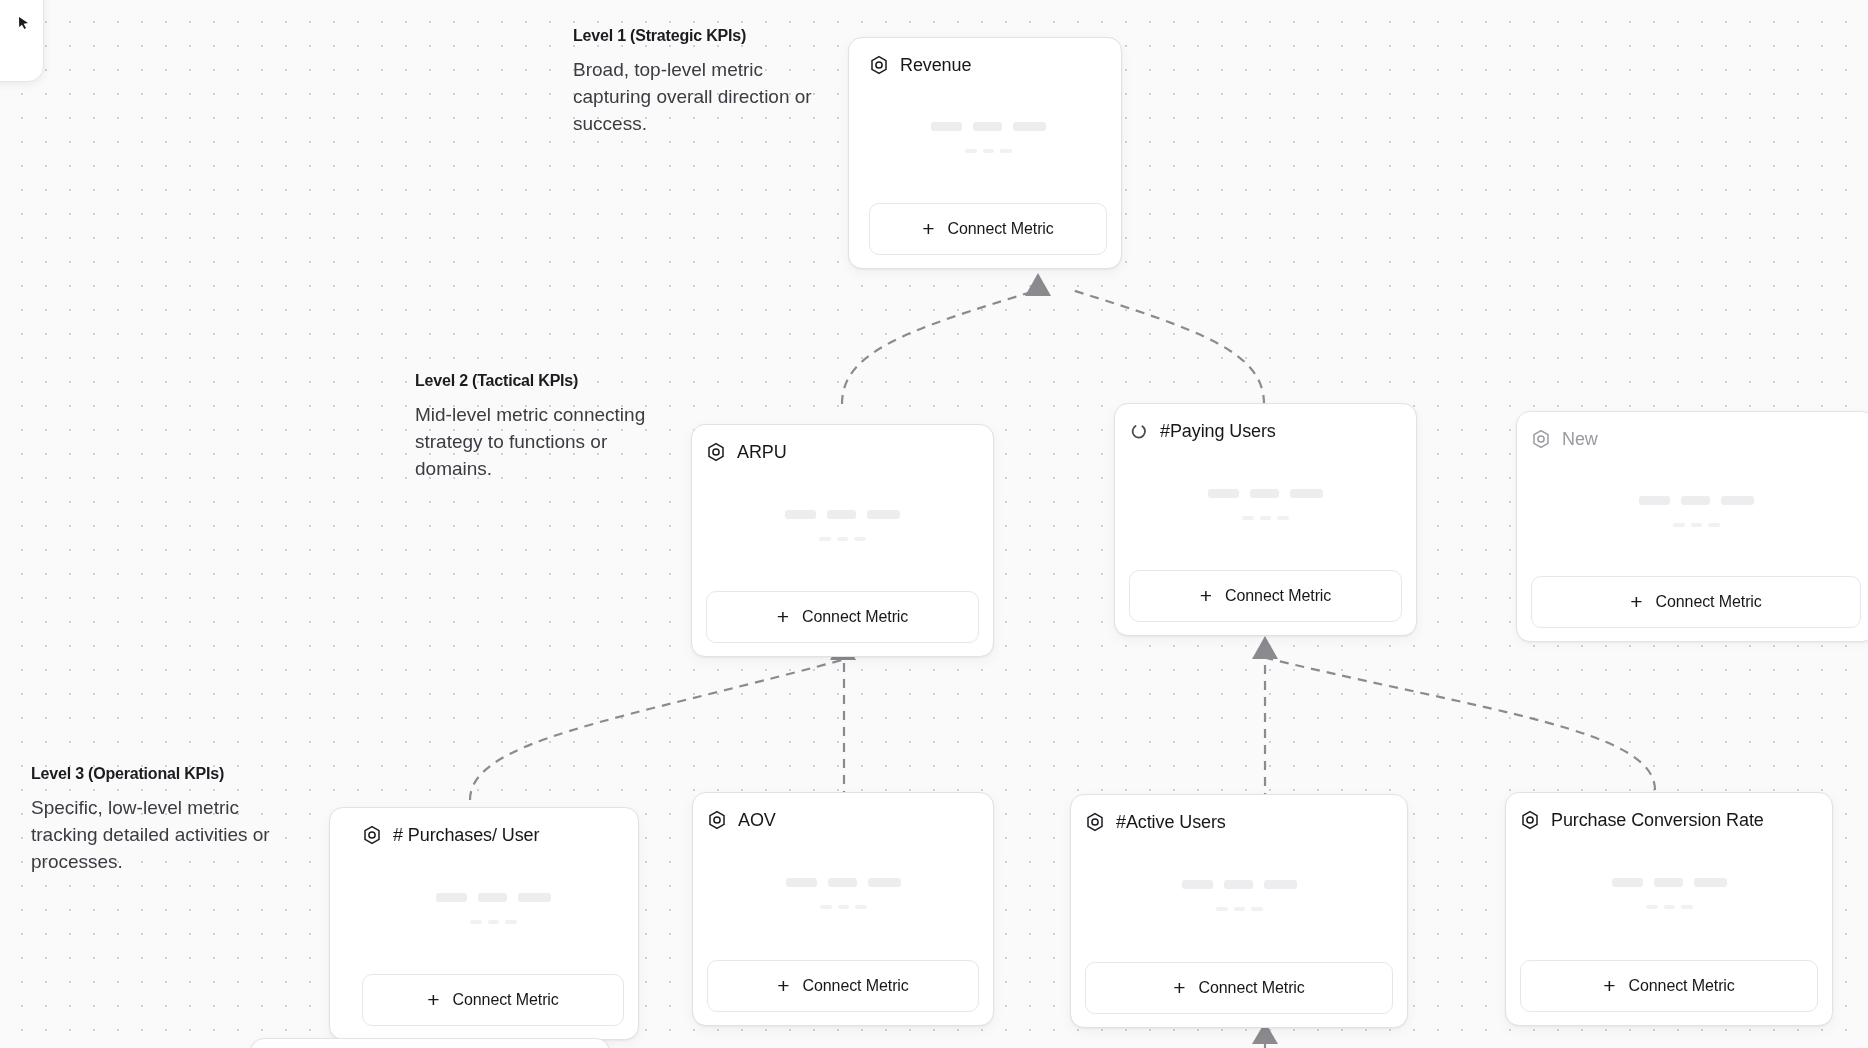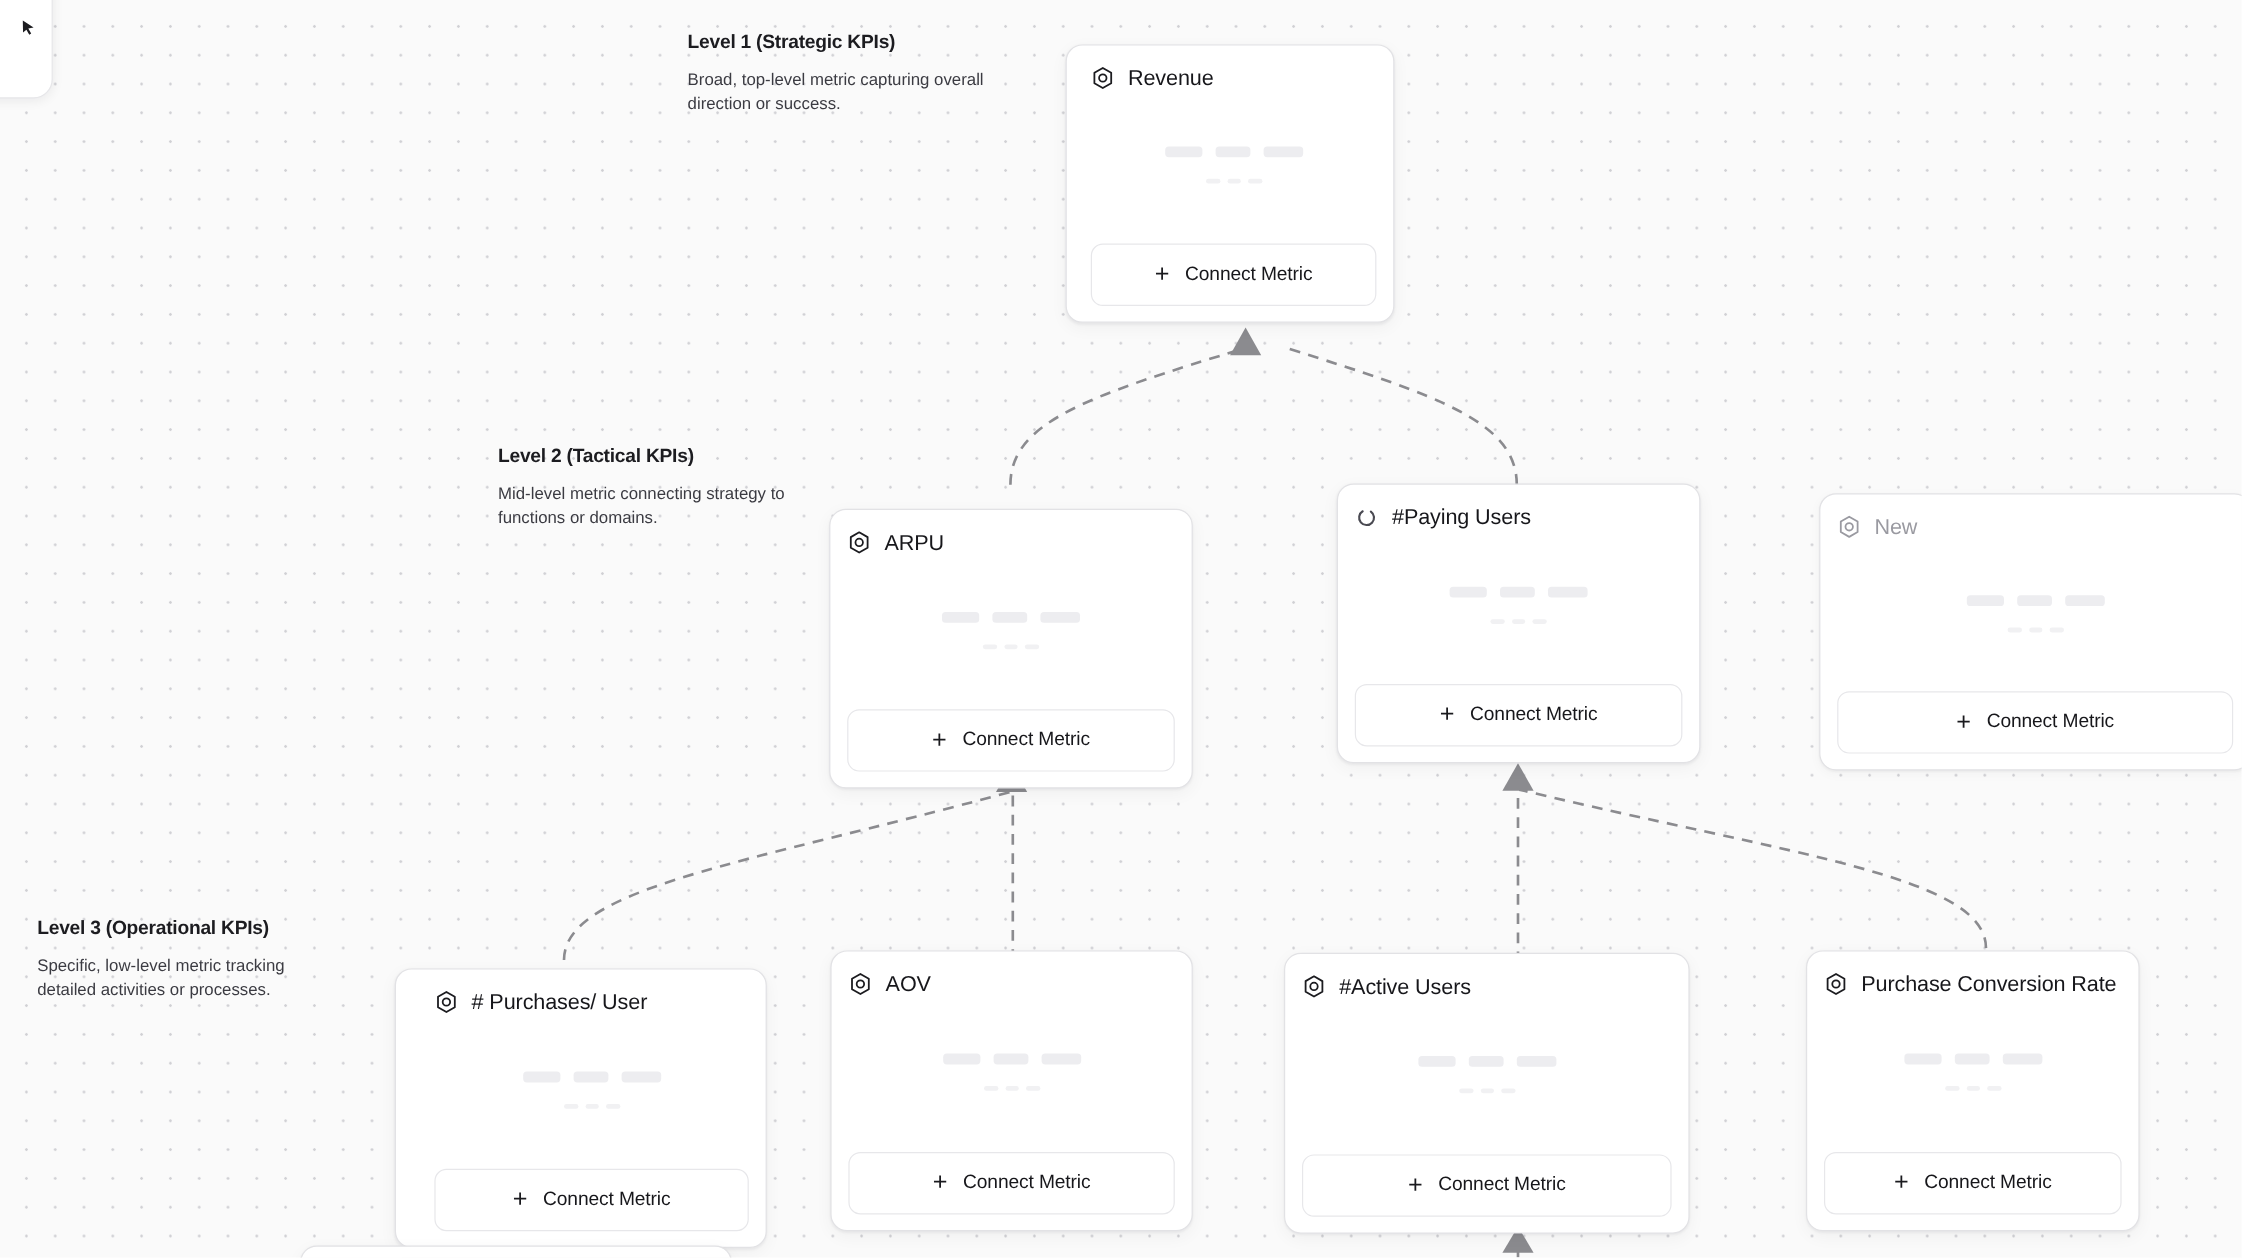--- a/index.html
+++ b/index.html
@@ -37,21 +37,21 @@
   .level-title {
     font-size: 16px;
     font-weight: 700;
     color: #1c1c20;
     letter-spacing: -0.2px;
     white-space: nowrap;
     line-height: 1.25;
   }
   .level-desc {
     margin-top: 11px;
-    font-size: 14px;
+    font-size: 19px;
     color: #3b3b42;
     line-height: 1.42;
     max-width: 250px;
   }
 
   
   .card {
     position: absolute;
     background: #ffffff;
     border: 1.4px solid #e2e2e5;
@@ -193,21 +193,21 @@
   <div class="level-label" style="left:379px; top:371px;margin-left:36px;">
     <div class="level-title">Level 2 (Tactical KPIs)</div>
     <div class="level-desc">Mid-level metric connecting strategy to functions or domains.</div>
   </div>
 
   <div class="level-label" style="left:31px; top:764px;">
     <div class="level-title">Level 3 (Operational KPIs)</div>
     <div class="level-desc">Specific, low-level metric tracking detailed activities or processes.</div>
   </div>
 
-  <div class="card" style="left:888px; top:37px; width:274px; height:232px;padding-left:20px;">
+  <div class="card" style="left:848px; top:37px; width:274px; height:232px;padding-left:20px;">
     <div class="card-head">
       <span class="hex-icon">
         <svg viewBox="0 0 20 20" width="20" height="20">
           <path d="M10 1.6 L17 5.6 L17 14.4 L10 18.4 L3 14.4 L3 5.6 Z" fill="none" stroke="#1c1c20" stroke-width="1.5" stroke-linejoin="round"></path>
           <circle cx="10" cy="10" r="3.1" fill="none" stroke="#1c1c20" stroke-width="1.5"></circle>
         </svg>
       </span>
       <span class="card-title">Revenue</span>
     </div>
     <div class="card-body">
@@ -390,21 +390,21 @@
         <span class="sk w2"></span>
         <span class="sk w3"></span>
       </div>
     </div>
     <div class="connect-btn">
       <span class="plus">+</span>
       <span class="lbl">Connect Metric</span>
     </div>
   </div>
 
-  <div class="card" style="left:1505px; top:792px; width:278px; height:234px;text-align:right;">
+  <div class="card" style="left:1505px; top:792px; width:328px; height:234px;text-align:right;">
     <div class="card-head">
       <span class="hex-icon">
         <svg viewBox="0 0 20 20" width="20" height="20">
           <path d="M10 1.6 L17 5.6 L17 14.4 L10 18.4 L3 14.4 L3 5.6 Z" fill="none" stroke="#1c1c20" stroke-width="1.5" stroke-linejoin="round"></path>
           <circle cx="10" cy="10" r="3.1" fill="none" stroke="#1c1c20" stroke-width="1.5"></circle>
         </svg>
       </span>
       <span class="card-title">Purchase Conversion Rate</span>
     </div>
     <div class="card-body">

